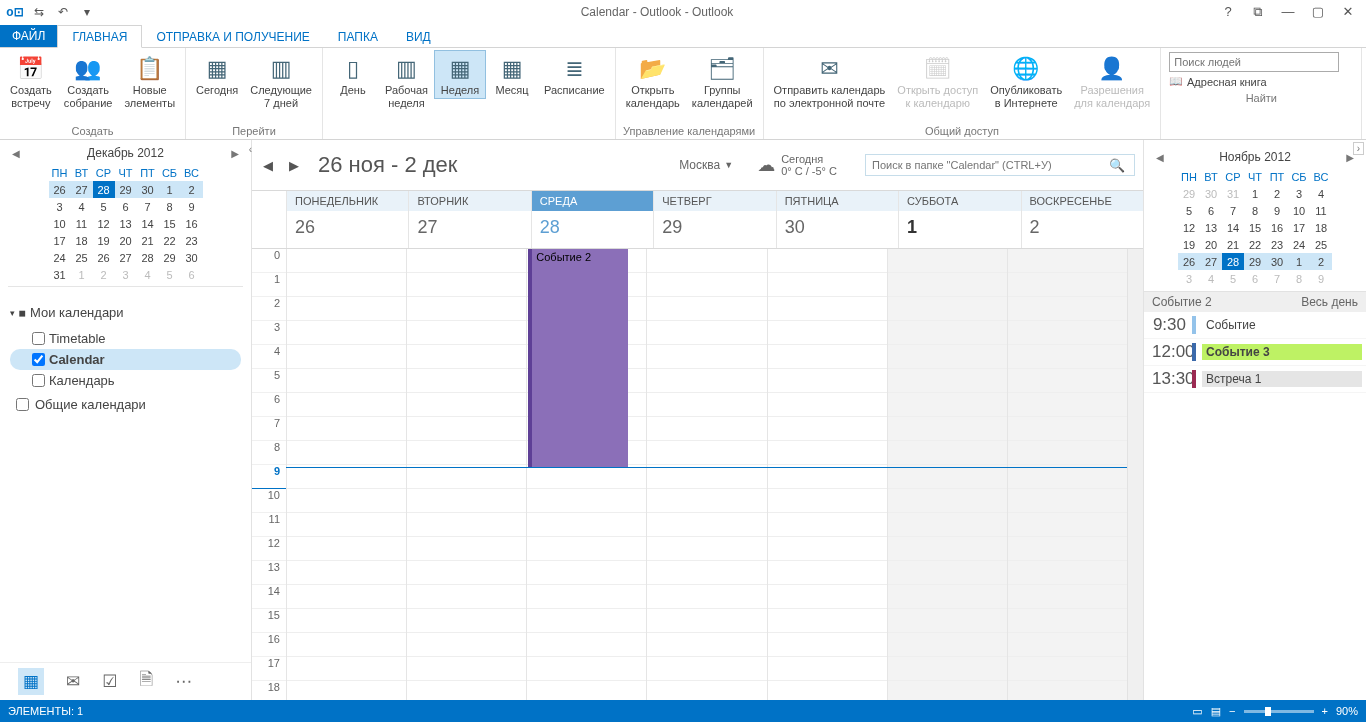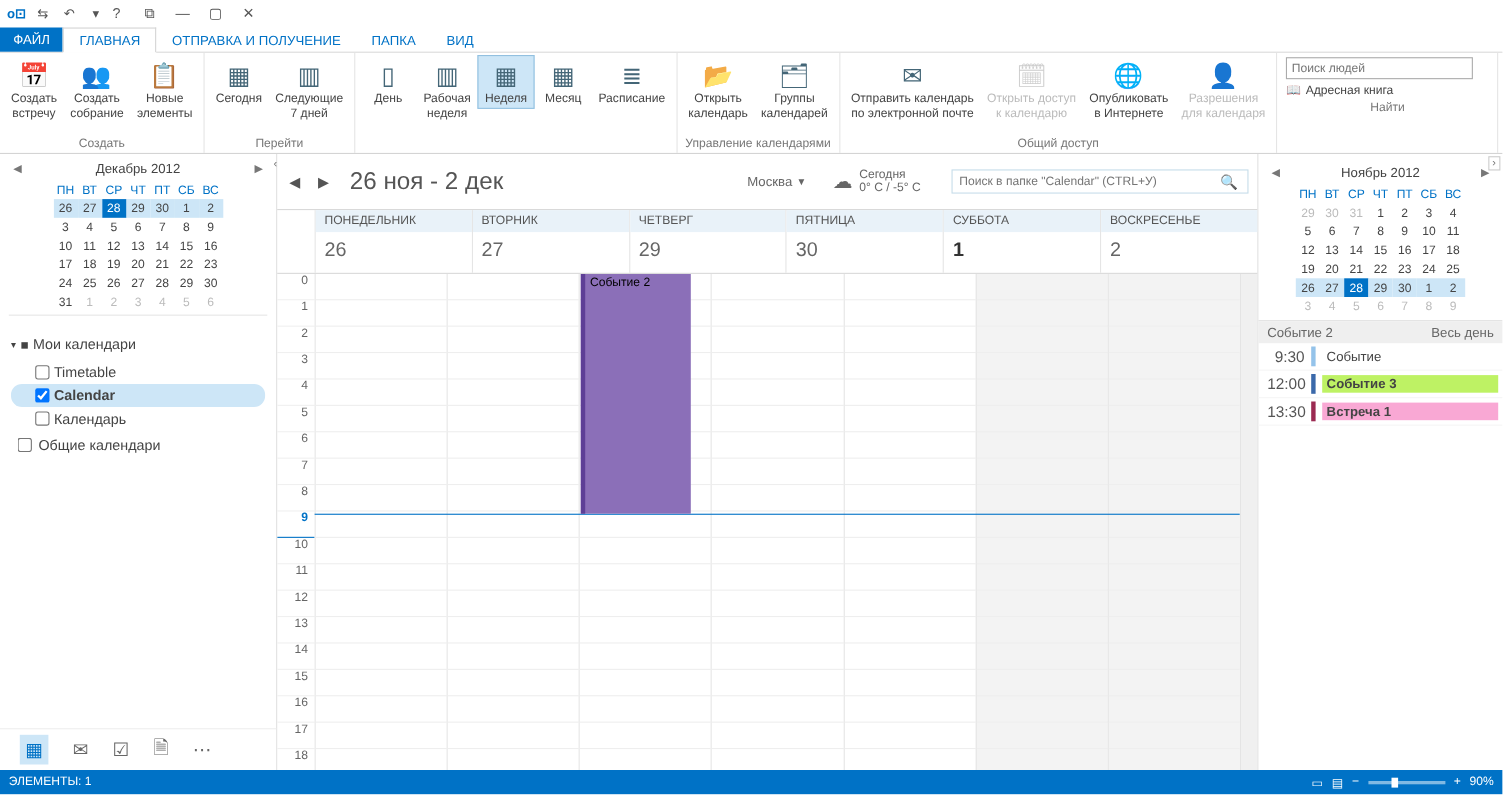--- a/index.html
+++ b/index.html
@@ -87,44 +87,45 @@
 .event { position: absolute; background: #8b6fb8; border-left: 4px solid #5e3f96; color: #000; font-size: 11px; padding: 2px 4px; top: 0; height: 218px; overflow: hidden; }
 .event.wed { left: calc(100%/7*2 + 2px); width: calc(100%/7 - 20px); }
 .grid .scrollbar { width: 16px; background: #f0f0f0; border-left: 1px solid #e2e2e2; }
 
 .rightpane { width: 222px; display: flex; flex-direction: column; position: relative; }
 .rightpane .collapse-handle2 { position:absolute; right:2px; top:2px; font-size:10px; color:#777; border:1px solid #ccc; padding:0 3px;}
 .rightpane .minical { padding-top: 10px; }
 .agenda { border-top: 1px solid #e2e2e2; font-size: 12px; }
 .agenda .allday { display: flex; justify-content: space-between; background: #efefef; padding: 3px 8px; color: #666; }
 .agenda .row { display: flex; align-items: center; padding: 3px 4px 3px 8px; gap: 6px; border-bottom: 1px solid #f5f5f5; }
-.agenda .row .time { width: 34px; text-align: right; color: #555; font-size: 14px; }
+.agenda .row .time { width: 34px; text-align: right; color: #555; font-size: 17px; }
 .agenda .row .bar { width: 4px; height: 18px; }
 .agenda .row .title { flex: 1; padding: 1px 4px; }
 .agenda .row.light .bar { background: #94c3ea; }
 .agenda .row.blue .bar { background: #3b69aa; }
 .agenda .row.blue .title { background: #bef264; font-weight: bold; }
 .agenda .row.pink .bar { background: #9b2a52; }
-.agenda .row.pink .title { background: #f9a8d4; font-weight: bold; }
+.agenda .row.pink .title { background: #e5e5e5; font-weight: normal; }
 
 .statusbar { height: 22px; background: #0072c6; color: #fff; display: flex; align-items: center; font-size: 11px; padding: 0 8px; }
 .statusbar .right { margin-left: auto; display: flex; align-items: center; gap: 8px; }
 .statusbar .slider { width: 70px; height: 3px; background: rgba(255,255,255,.5); position: relative; }
 .statusbar .slider .thumb { position: absolute; left: 30%; top: -3px; width: 6px; height: 9px; background: #fff; }
 </style>
 </head>
 <body>
 
 <div class="titlebar">
   <div class="qat">
     <span style="color:#0072c6;font-weight:bold">o⊡</span>
     <span>⇆</span>
     <span>↶</span>
     <span>▾</span>
   </div>
+  <div class="title">Calendar - Outlook - Outlook</div>
   <div class="winbtns">
     <span>?</span>
     <span>⧉</span>
     <span>—</span>
     <span>▢</span>
     <span>✕</span>
   </div>
 </div>
 
 <div class="tabs">
@@ -380,20 +381,24 @@
     </div>
     <div class="weekhead" id="weekhead">
         <div class="gutter"></div>
         <div class="daycol">
           <div class="dayname">ПОНЕДЕЛЬНИК</div>
           <div class="daynum">26</div>
         </div>
         <div class="daycol">
           <div class="dayname">ВТОРНИК</div>
           <div class="daynum">27</div>
+        </div>
+        <div class="daycol today">
+          <div class="dayname">СРЕДА</div>
+          <div class="daynum">28</div>
         </div>
         <div class="daycol">
           <div class="dayname">ЧЕТВЕРГ</div>
           <div class="daynum">29</div>
         </div>
         <div class="daycol">
           <div class="dayname">ПЯТНИЦА</div>
           <div class="daynum">30</div>
         </div>
         <div class="daycol sat">

